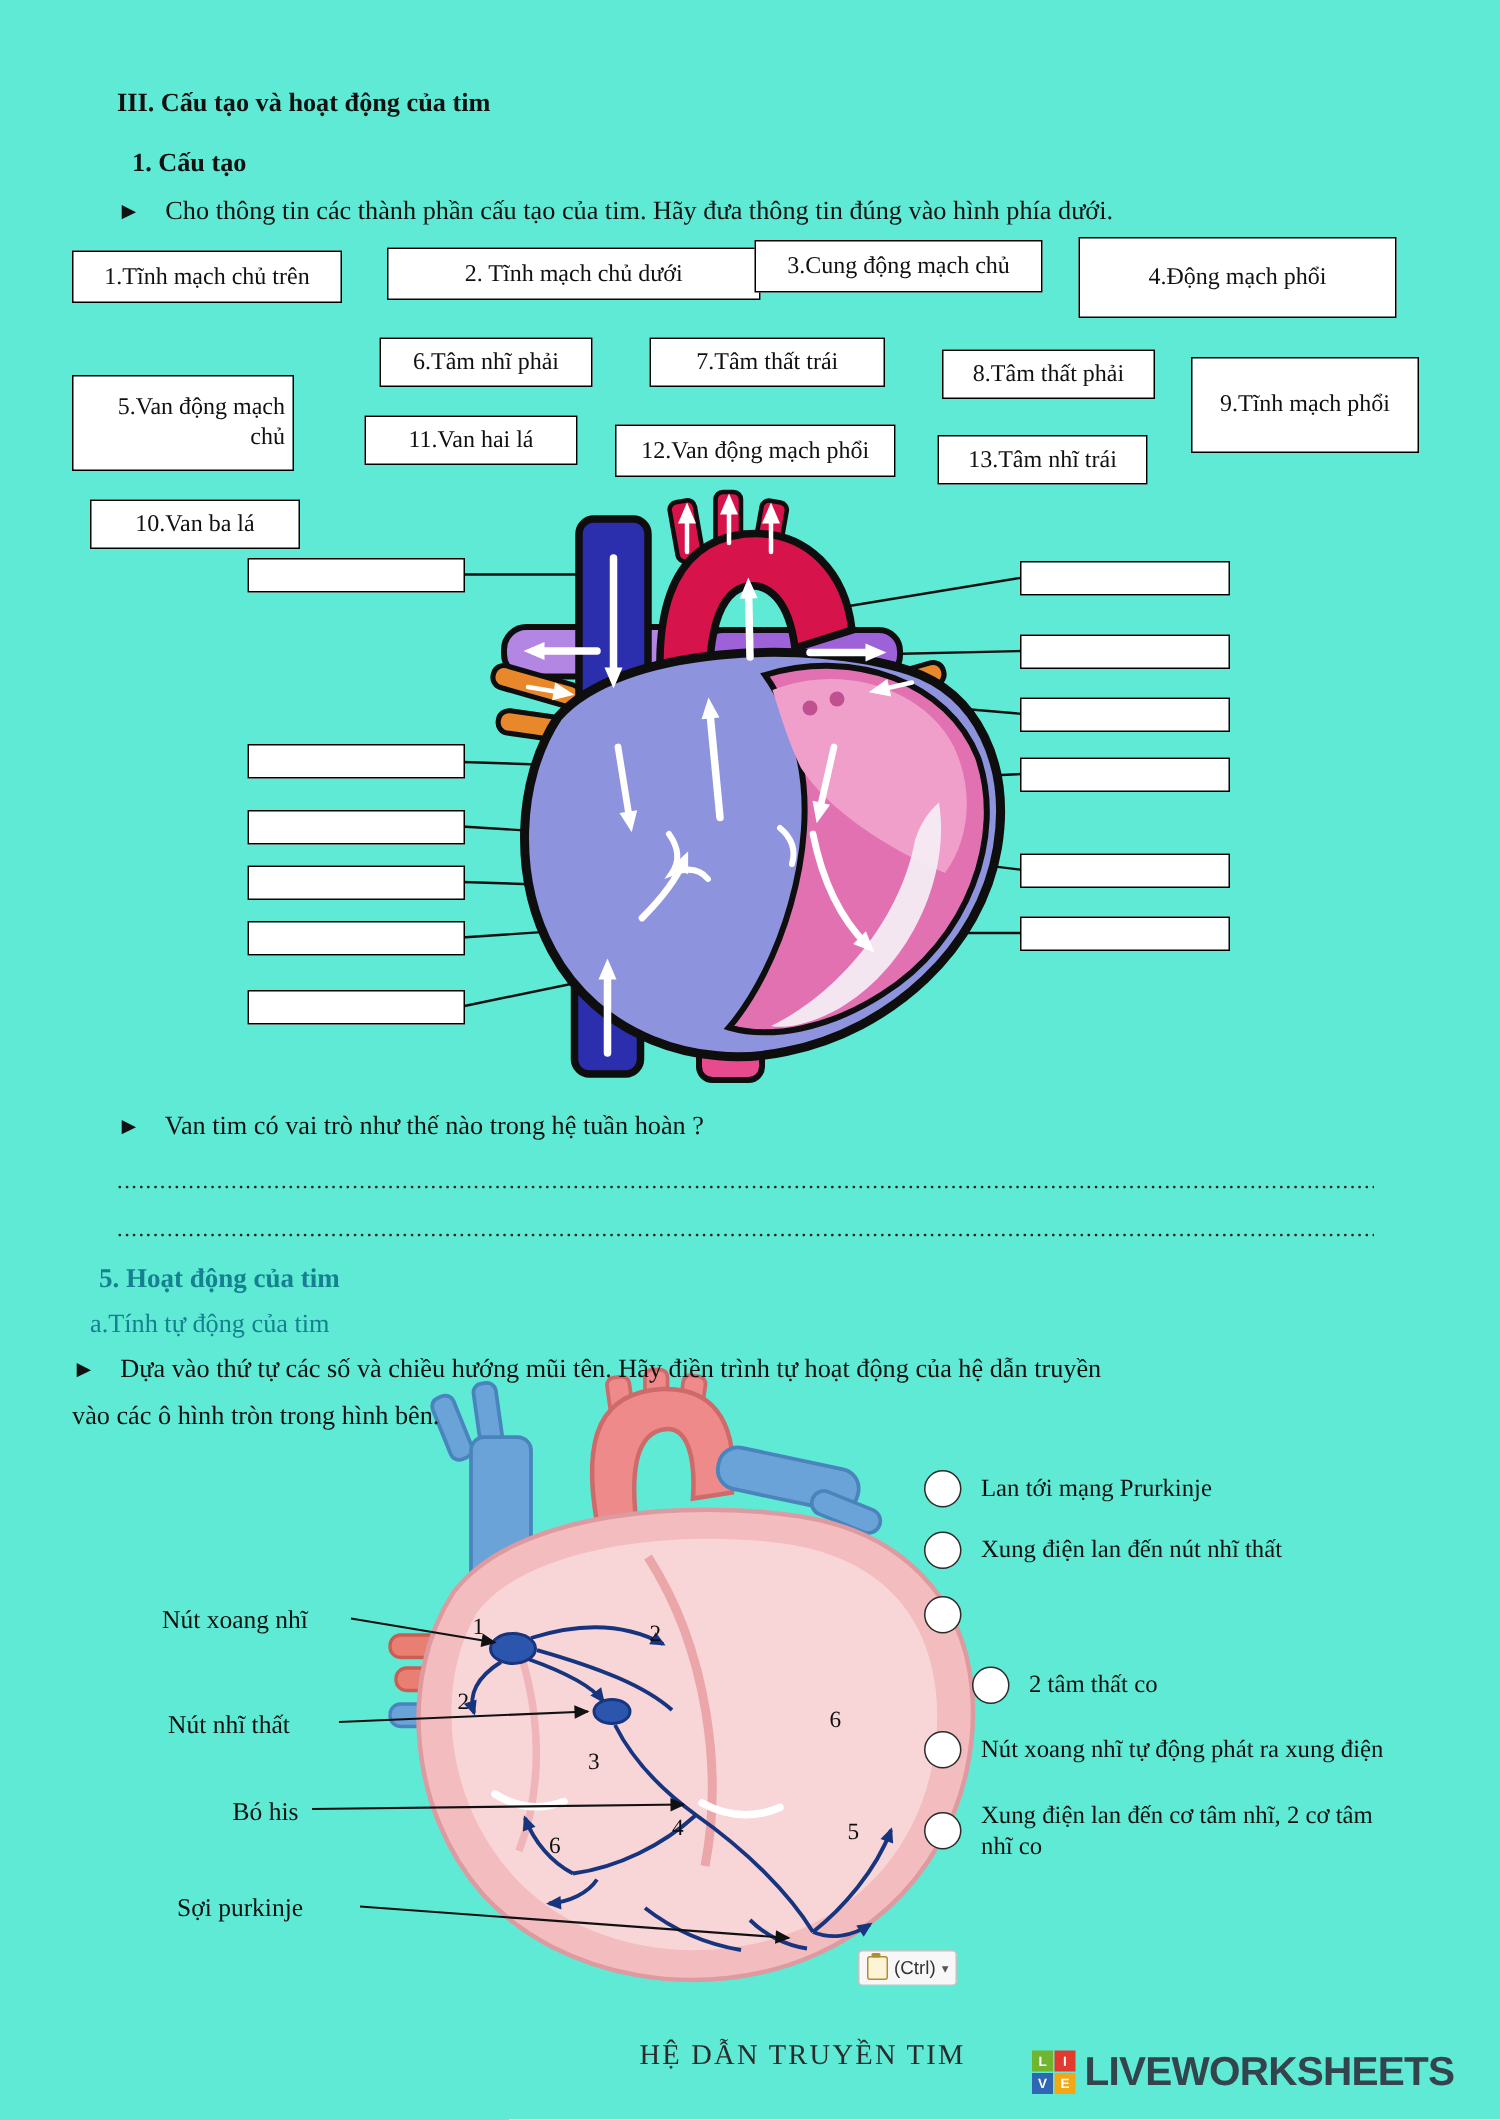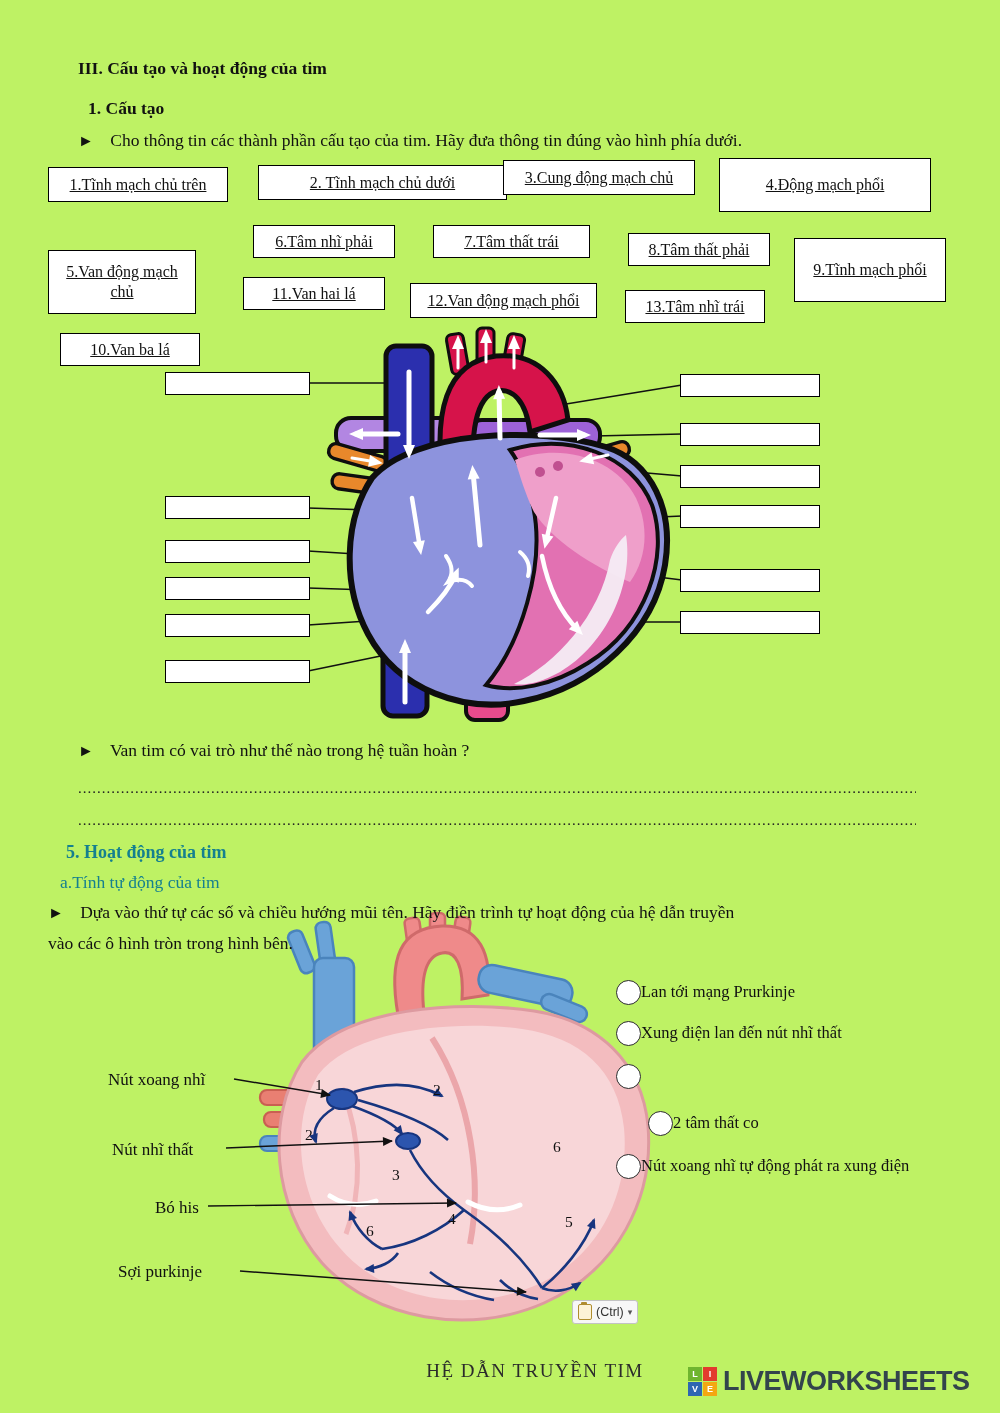--- a/index.html
+++ b/index.html
@@ -1,31 +1,31 @@
 <!DOCTYPE html>
 <html><head>
 <meta charset="utf-8">
 <style>
   html,body{margin:0;padding:0;background:#ffffff;}
-  .page{position:relative;width:1000px;height:1413px;background:#bef264;overflow:hidden;
+  .page{position:relative;width:1000px;height:1413px;background:#5eead4;overflow:hidden;
         font-family:"Liberation Serif","DejaVu Serif",serif;color:#111;}
   .abs{position:absolute;}
   .bold{font-weight:bold;}
   .it{}
   .teal{color:#15808f;}
   .fs17{font-size:17.5px;}
   .bank-box{position:absolute;border:1.4px solid #000;background:#fff;display:flex;
-            align-items:center;justify-content:center;text-align:center;
-            font-size:16px;padding:2px 5px;box-sizing:border-box;line-height:1.25;text-decoration:underline;}
+            align-items:center;justify-content:center;text-align:right;
+            font-size:16px;padding:2px 5px;box-sizing:border-box;line-height:1.25;}
   .answer-box{position:absolute;width:145px;height:23px;border:1.4px solid #000;
               background:#fff;box-sizing:border-box;}
   .marker-arrow{display:inline-block;margin-right:12px;font-style:normal;font-size:16px;}
   .dots{position:absolute;left:78px;width:838px;height:20px;overflow:hidden;
         white-space:nowrap;font-size:15px;letter-spacing:1px;color:#222;}
-  .opt-row{position:absolute;display:flex;align-items:center;}
+  .opt-row{position:absolute;display:flex;align-items:center;gap:13px;}
   .opt-circle{width:25px;height:25px;border:1.7px solid #2b2b2b;border-radius:50%;
               background:#fff;flex:0 0 auto;box-sizing:border-box;}
   .opt-text{font-size:16.5px;width:282px;line-height:1.25;}
   .num{position:absolute;font-size:15.5px;color:#101010;}
   .anat-label{position:absolute;font-size:17px;color:#101010;}
   .ctrl-badge{position:absolute;display:flex;align-items:center;gap:4px;height:22px;
               padding:0 5px;background:#f7f7f7;border:1px solid #c3c3c3;border-radius:3px;
               font-family:"Liberation Sans",sans-serif;font-size:12.5px;color:#333;}
   .clip{width:12px;height:14px;border:1.4px solid #b08d2f;background:#fdf3d7;
         border-radius:2px;position:relative;}
@@ -247,20 +247,24 @@
     <span class="opt-circle"></span>
   </div>
   <div class="opt-row" style="left:648px;top:1111px">
     <span class="opt-circle"></span>
     <span class="opt-text">2 tâm thất co</span>
   </div>
   <div class="opt-row" style="left:616px;top:1154px">
     <span class="opt-circle"></span>
     <span class="opt-text">Nút xoang nhĩ tự động phát ra xung điện</span>
   </div>
+  <div class="opt-row" style="left:616px;top:1200px">
+    <span class="opt-circle"></span>
+    <span class="opt-text">Xung điện lan đến cơ tâm nhĩ, 2 cơ tâm nhĩ co</span>
+  </div>
 
   <div class="ctrl-badge" style="left:572px;top:1300px">
     <span class="clip"></span>
     <span>(Ctrl)</span>
     <span class="caret">▾</span>
   </div>
 
   <div class="caption" style="left:375px;top:1360px">HỆ DẪN TRUYỀN TIM</div>
 
   <div class="logo" style="left:688px;top:1366px">

